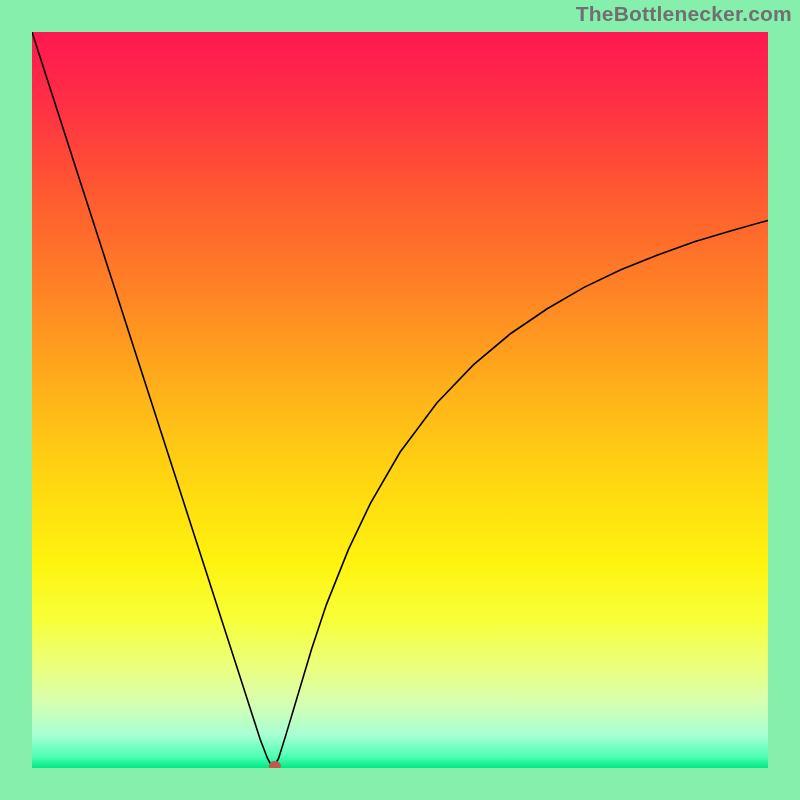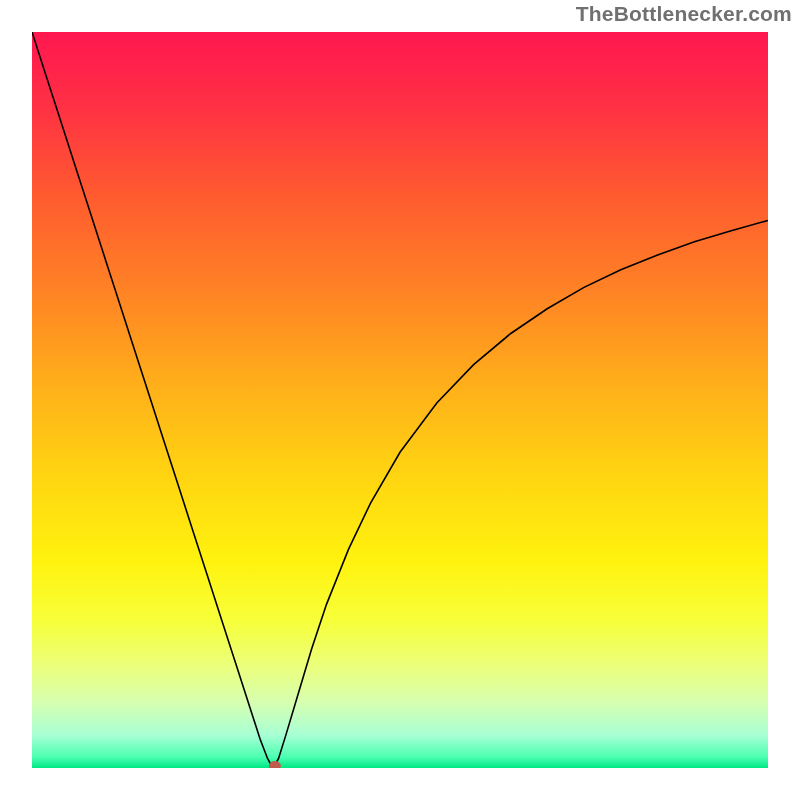--- a/index.html
+++ b/index.html
@@ -8,21 +8,21 @@
     width: 800px;
     height: 800px;
     background: #000;
     overflow: hidden;
     font-family: Arial, Helvetica, sans-serif;
   }
   .frame {
     position: relative;
     width: 800px;
     height: 800px;
-    background: #ffffff;
+    background: #86efac;
   }
   .watermark {
     position: absolute;
     top: 2px;
     right: 8px;
     color: #707070;
     font-size: 21px;
     font-weight: 600;
     letter-spacing: 0.2px;
     z-index: 10;

